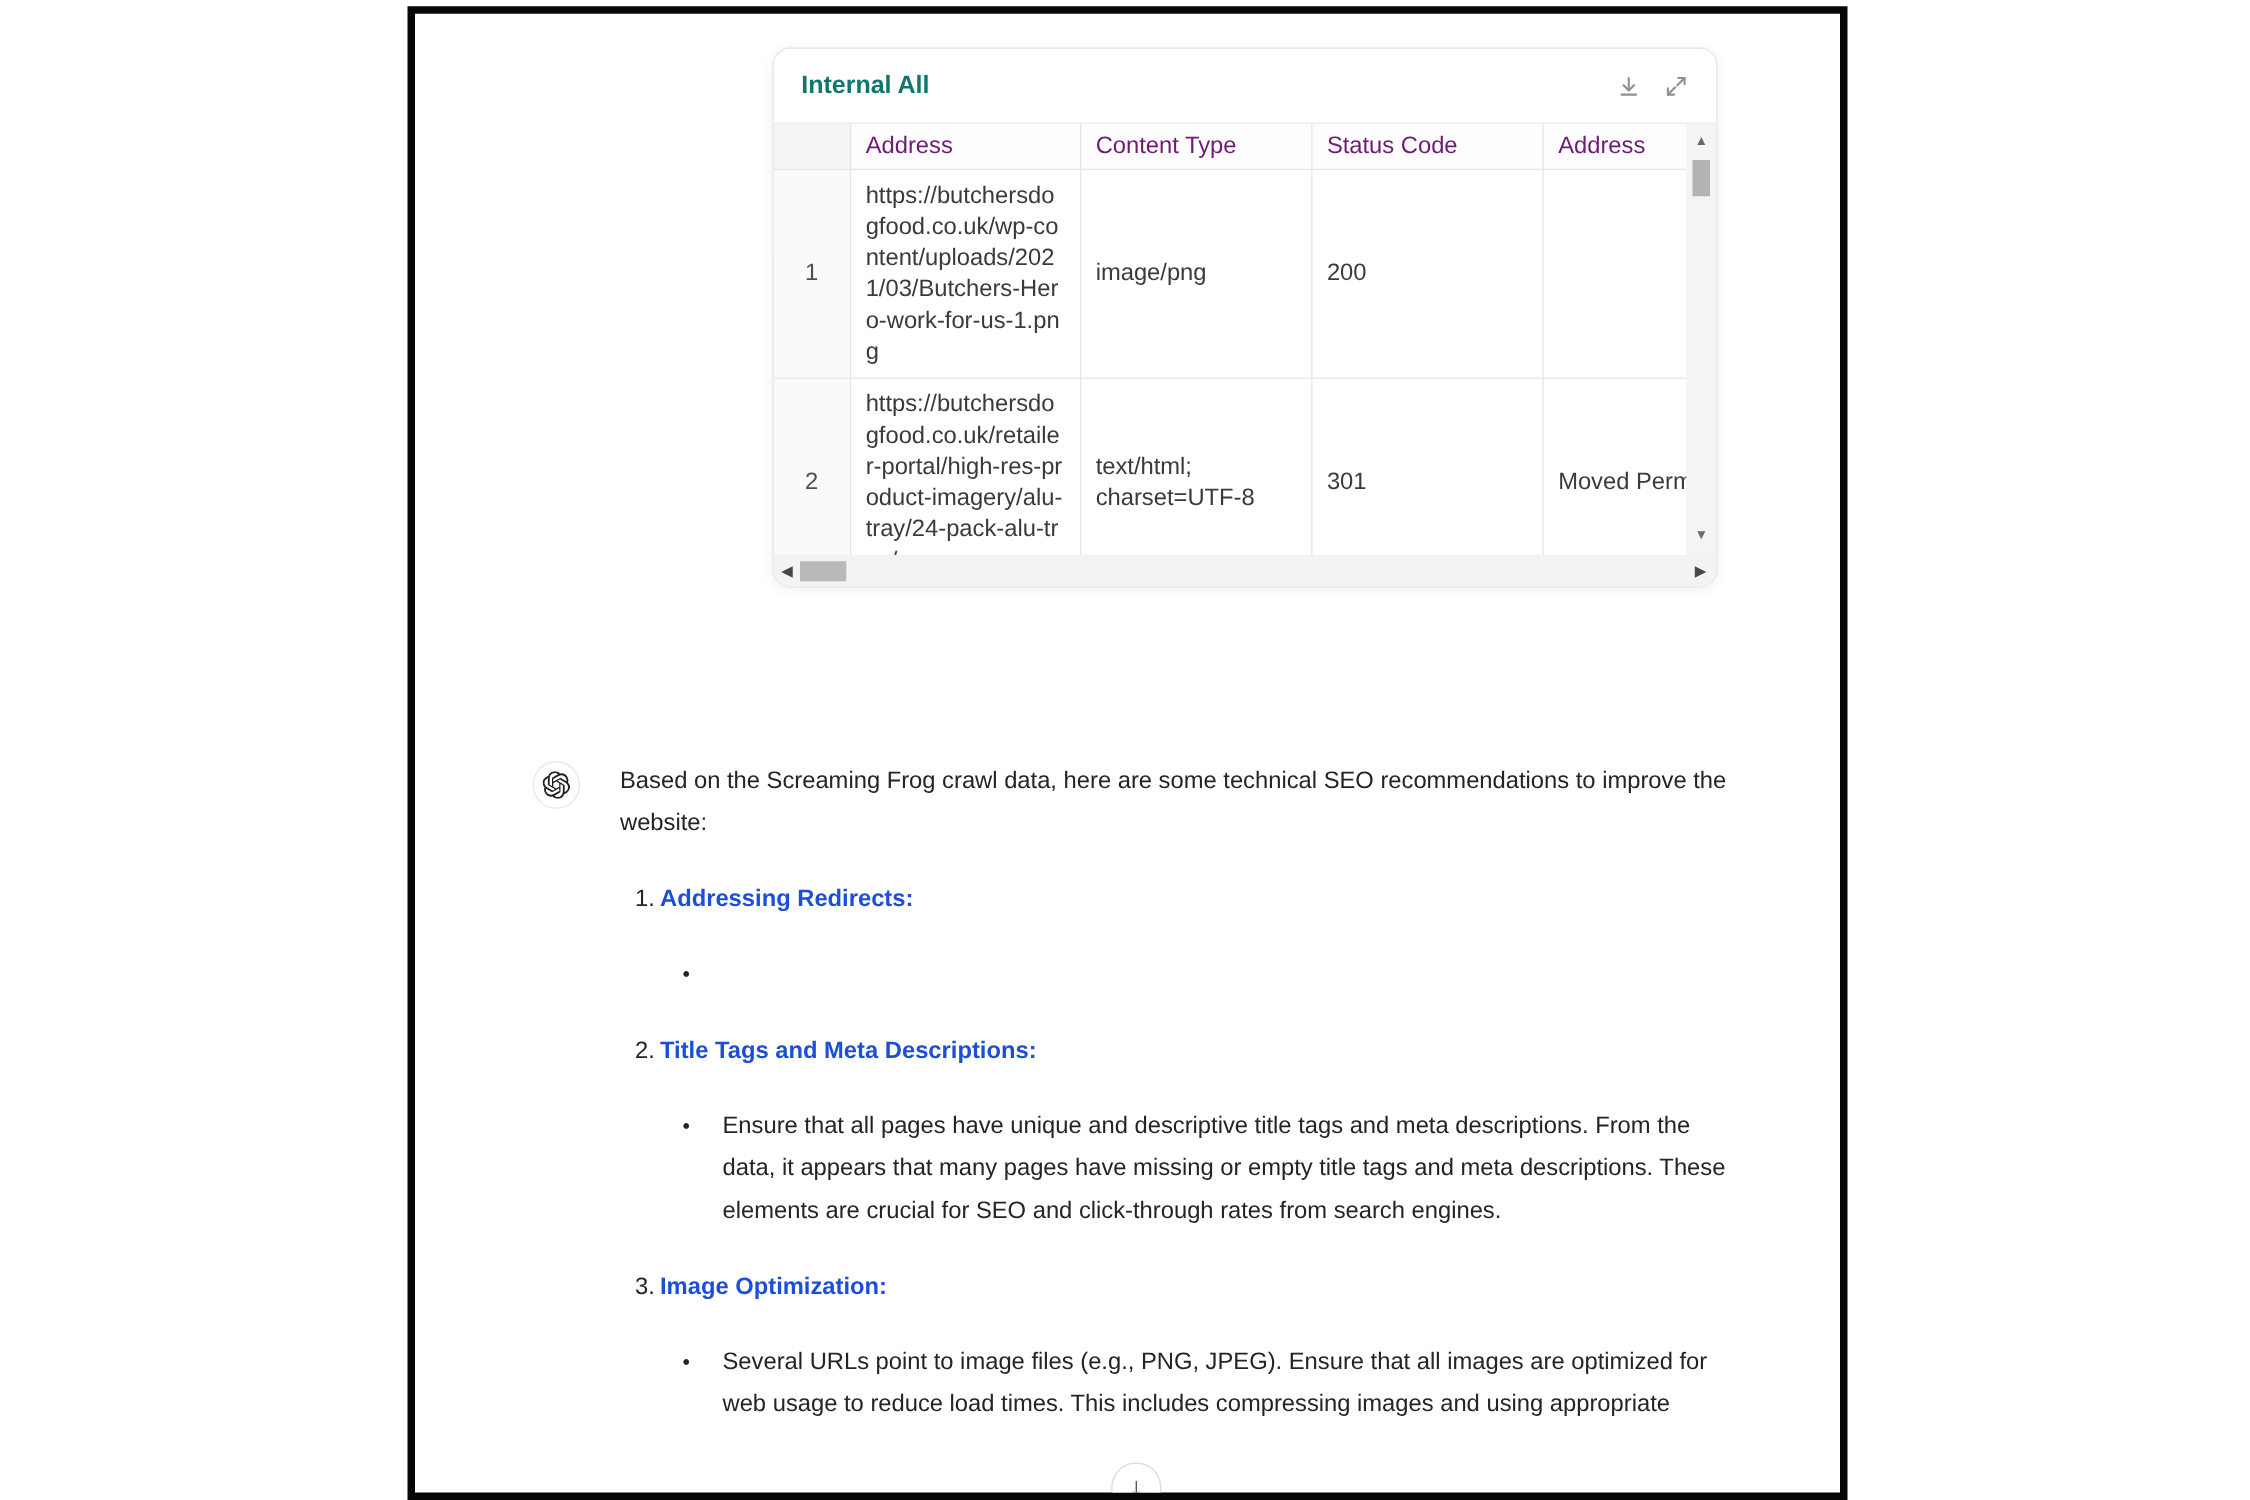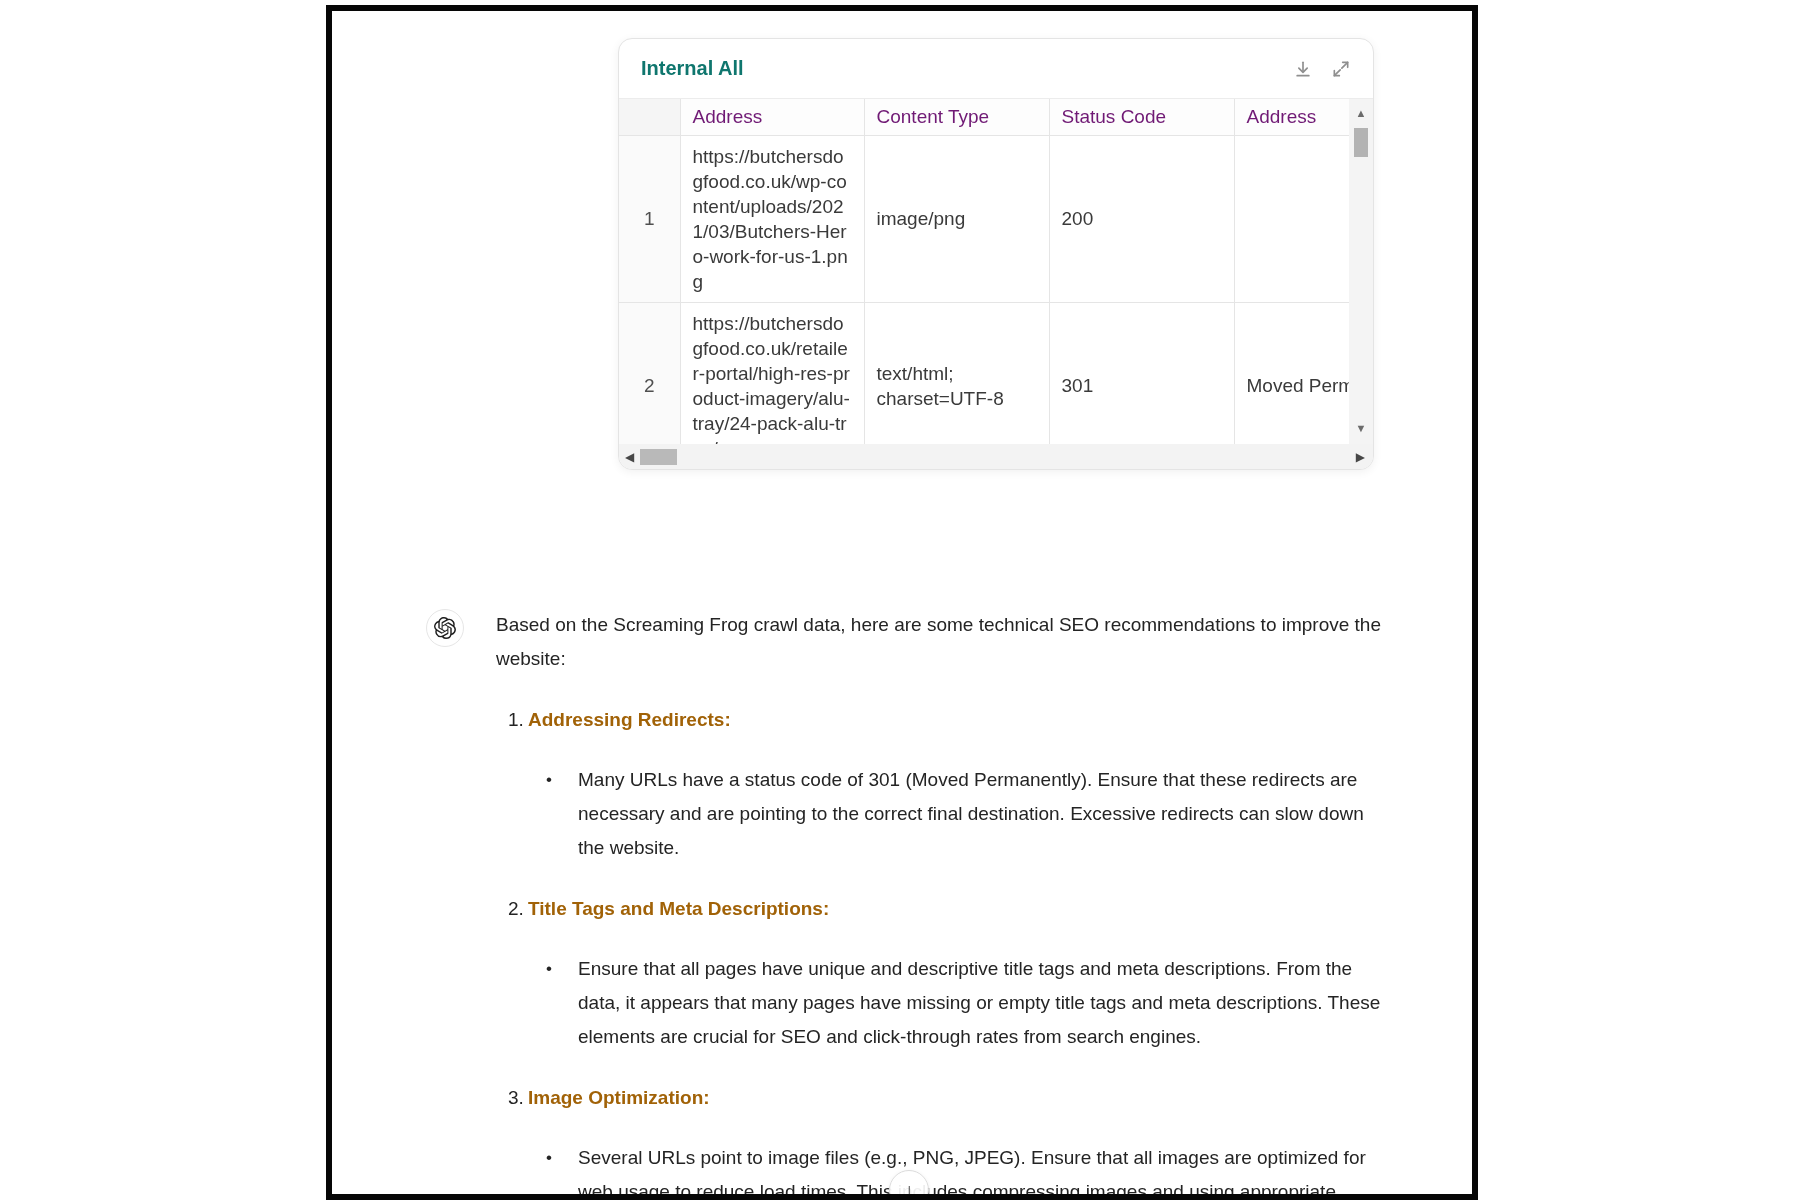--- a/index.html
+++ b/index.html
@@ -51,21 +51,21 @@
     background:var(--bubble);border-radius:26px;padding:6px 24px;
     display:flex;align-items:center;}
   .user-bubble p{font-size:19px;line-height:33px;color:#1e1e1e;}
   .avatar{position:absolute;left:94px;top:598px;width:38px;height:38px;border-radius:50%;
     border:1px solid #e6e6e6;background:#fff;display:flex;align-items:center;justify-content:center;}
   .avatar svg{width:22px;height:22px;fill:#1f1f1f;}
   .assistant{position:absolute;left:164px;top:597px;width:925px;font-size:19px;line-height:34px;}
   .assistant .intro{width:905px;}
   .item-heading{margin-top:27px;display:flex;}
   .item-heading .num{width:32px;padding-left:12px;flex:none;}
-  .item-heading b{font-weight:700;color:#a16207;}
+  .item-heading b{font-weight:700;color:#1d4ed8;}
   .bullet-row{margin-top:26px;display:flex;}
   .bullet-row .dot{flex:none;width:32px;margin-left:50px;font-size:17px;}
   .bullet-row p{width:812px;}
   
   .scroll-btn{position:absolute;left:557px;top:1159px;width:40px;height:40px;border-radius:50%;
     background:rgba(255,255,255,.92);border:1px solid #dcdcdc;display:flex;align-items:center;
     justify-content:center;font-size:20px;color:#2b2b2b;cursor:pointer;
     box-shadow:0 1px 4px rgba(0,0,0,.06);}
 </style>
 </head>
@@ -154,21 +154,20 @@
   <div class="assistant">
     <p class="intro">Based on the Screaming Frog crawl data, here are some technical SEO recommendations to improve the website:</p>
 
     <div class="list-item">
       <div class="item-heading">
         <span class="num">1.</span>
         <b>Addressing Redirects:</b>
       </div>
       <div class="bullet-row">
         <span class="dot">•</span>
-        <p>Many URLs have a status code of 301 (Moved Permanently). Ensure that these redirects are necessary and are pointing to the correct final destination. Excessive redirects can slow down the website.</p>
       </div>
     </div>
 
     <div class="list-item">
       <div class="item-heading">
         <span class="num">2.</span>
         <b>Title Tags and Meta Descriptions:</b>
       </div>
       <div class="bullet-row">
         <span class="dot">•</span>

